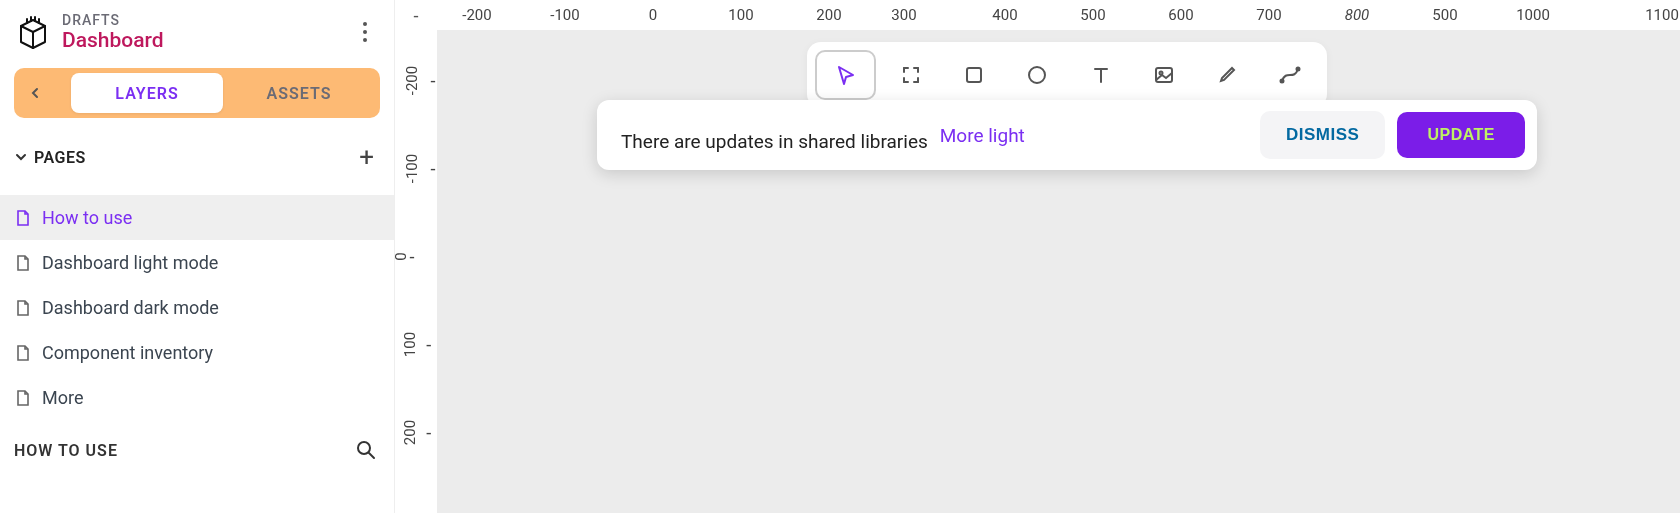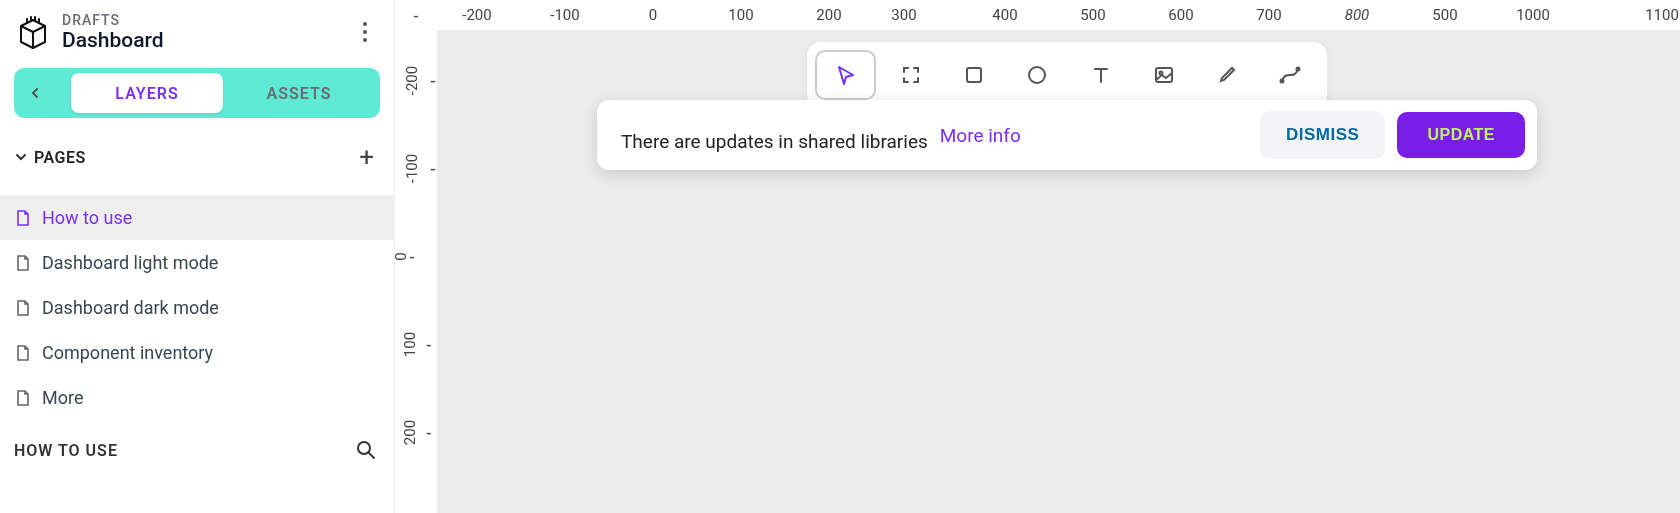--- a/index.html
+++ b/index.html
@@ -32,35 +32,35 @@
     }
     .header-titles { flex: 1; }
     .drafts-label {
       font-size: 14px;
       letter-spacing: 1px;
       color: #6b6b75;
       font-weight: 500;
     }
     .dash-title {
       font-size: 21px;
-      color: #0f172a;
+      color: #be185d;
       font-weight: 500;
     }
     .more-btn {
       width: 30px; height: 30px;
       display:flex; align-items:center; justify-content:center;
       color:#555; font-size:22px;
       cursor:pointer;
       flex-direction: column;
     }
     .more-btn span { width:4px; height:4px; background:#555; border-radius:50%; margin:2px 0; }
 
     .tab-switch {
       margin: 8px 14px;
-      background: #5eead4;
+      background: #fdba74;
       border-radius: 10px;
       display:flex;
       align-items:center;
       padding: 5px;
       height: 50px;
       gap: 20px;
     }
     .back-chevron {
       width: 24px; height:24px;
       display:flex; align-items:center; justify-content:center;
@@ -431,19 +431,19 @@
         <svg width="24" height="24" viewBox="0 0 24 24" fill="none" stroke="#555" stroke-width="2" stroke-linecap="round">
             <path d="M4 18 C 8 6, 16 18, 20 6"></path>
             <circle cx="4" cy="18" r="1.5" fill="#555"></circle>
             <circle cx="20" cy="6" r="1.5" fill="#555"></circle>
           </svg>
       </div>
     </div>
 
     <div class="notification">
       <span class="msg">There are updates in shared libraries</span>
-      <span class="more-info">More info</span>
+      <span class="more-info">More light</span>
       <span class="spacer"></span>
       <button class="btn-dismiss">DISMISS</button>
       <button class="btn-update">UPDATE</button>
     </div>
   </div>
 </div>
 
 </body></html>

